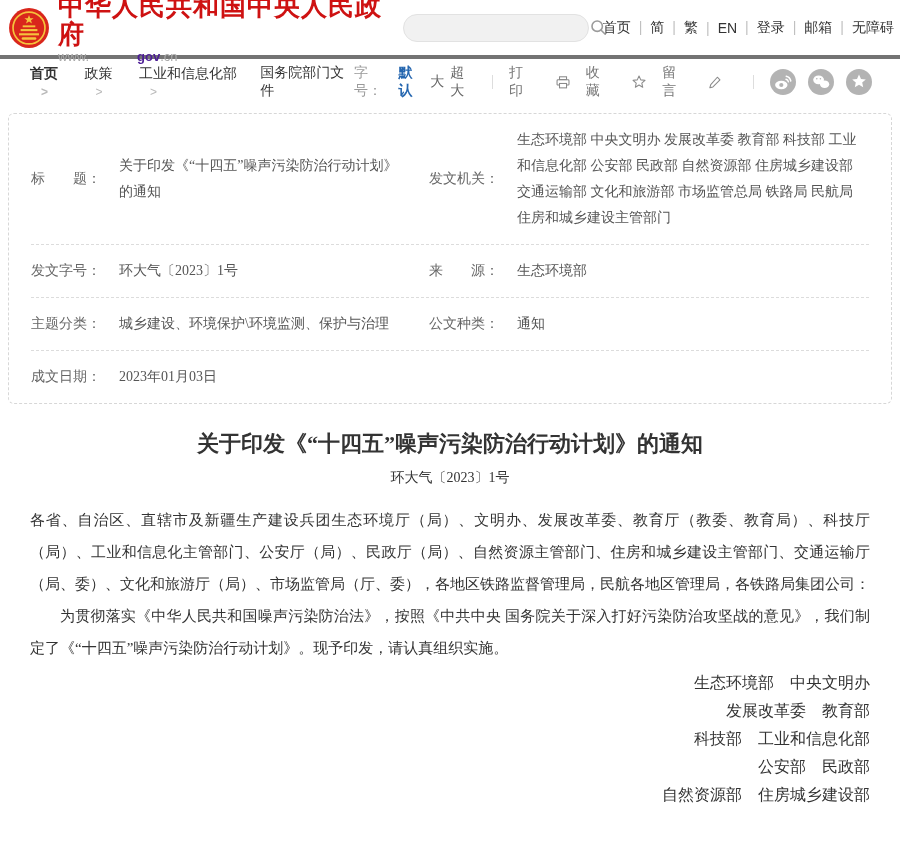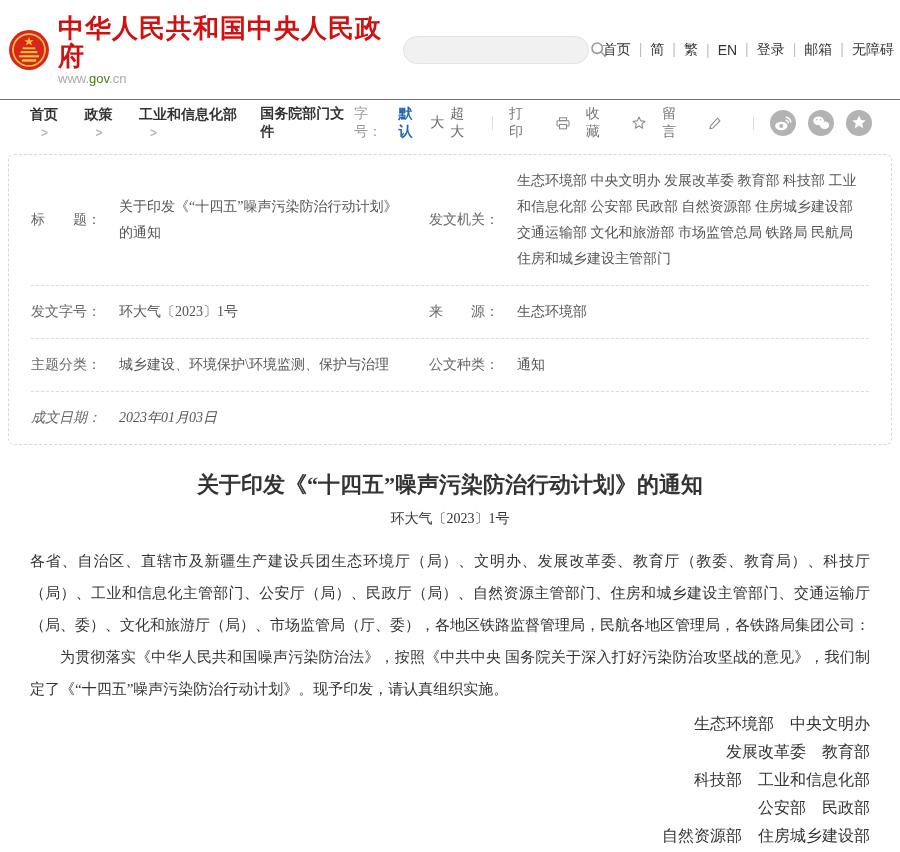--- a/index.html
+++ b/index.html
@@ -6,37 +6,37 @@
   html,body { width: 900px; }
   body {
     height: 852px;
     overflow: hidden;
     background: #ffffff;
     font-family: "Liberation Sans", "DejaVu Sans", sans-serif;
     color: #333;
   }
   
   .site-header {
-    height: 100px;
+    height: 59px;
     display: flex;
     align-items: center;
     padding: 0 6px 0 8px;
-    border-bottom: 1px solid #737373;
+    border-bottom: 4px solid #737373;
   }
   .logo-group { display: flex; align-items: center; gap: 8px; cursor: pointer; }
   .emblem { width: 42px; height: 42px; flex: none; }
   .site-title {
     font-size: 26px;
     font-weight: bold;
     color: #ce1212;
     letter-spacing: 1px;
     line-height: 28px;
   }
   .site-url { font-size: 13px; color: #a9a9a9; margin-top: 1px; }
-  .site-url .mid { color: #4d7c0f; font-weight: normal; }
+  .site-url .mid { color: #4c1d95; font-weight: bold; margin-left: 48px; }
   .search-pill {
     margin-left: auto;
     width: 186px;
     height: 28px;
     background: #f1f1f1;
     border: 1px solid #e2e2e2;
     border-radius: 14px;
     display: flex;
     align-items: center;
     padding: 0 10px;
@@ -55,21 +55,21 @@
   .nav-item:not(:first-child)::before { content: "|"; color: #c0c0c0; margin: 0 8px; font-weight: normal; }
   
   .crumb-bar {
     height: 46px;
     display: flex;
     align-items: center;
     padding: 0 28px 0 30px;
     font-size: 14px;
   }
   .breadcrumb { display: flex; align-items: center; color: #333; }
-  .bc-item { cursor: pointer; font-weight: bold; }
+  .bc-item { cursor: pointer; }
   .bc-item.first { font-weight: bold; }
   .bc-item:not(:last-child)::after { content: ">"; color: #b9b9b9; margin: 0 11px; font-size: 12px; }
   .page-tools { margin-left: auto; display: flex; align-items: center; color: #888; }
   .fs-label { color: #999; }
   .fs-opt { margin-left: 6px; cursor: pointer; color: #666; }
   .fs-opt.active { color: #2566af; font-weight: bold; }
   .tool-divider { width: 1px; height: 14px; background: #ddd; margin: 0 16px; }
   .tool-action { display: flex; align-items: center; gap: 22px; margin-right: 16px; color: #777; cursor: pointer; }
   .tool-action:last-of-type { margin-right: 0; }
   .tool-action svg { display: block; }
@@ -78,21 +78,21 @@
   
   .meta-panel {
     margin: 8px 8px 0;
     border: 1px dashed #d7d7d7;
     border-radius: 6px;
     padding: 0 22px;
     font-family: "Liberation Serif", "DejaVu Serif", serif;
     font-size: 14px;
   }
   .meta-row { display: flex; border-bottom: 1px dashed #dcdcdc; padding: 13px 0; }
-  .meta-row:last-child { border-bottom: 0; font-style: italic; }
+  .meta-row:last-child { border-bottom: 0; }
   .meta-row-1 { min-height: 114px; }
   .meta-cell { display: flex; align-items: center; }
   .meta-cell.left { flex: 0 0 47.5%; padding-right: 20px; }
   .meta-cell.right { flex: 1; }
   .meta-label { color: #666; flex: none; width: 74px; margin-right: 14px; white-space: pre; }
   .meta-value { color: #555; line-height: 26px; }
   
   .article {
     padding: 0 30px;
     font-family: "Liberation Serif", "DejaVu Serif", serif;

